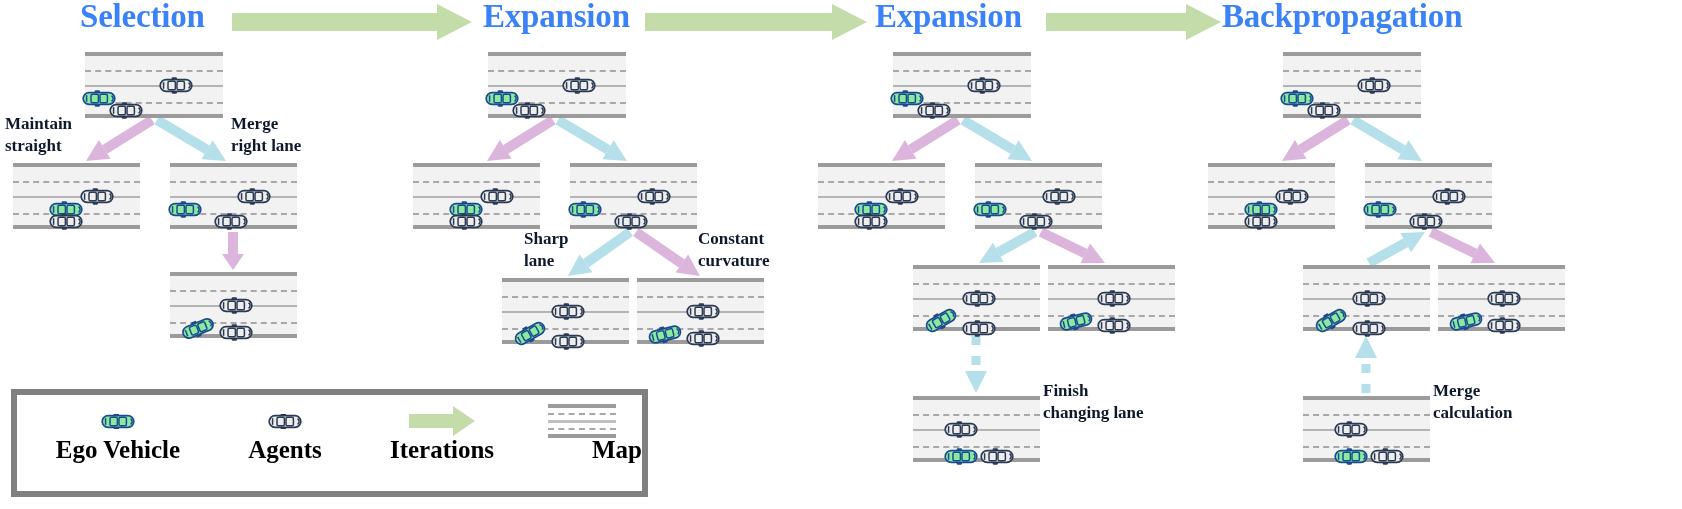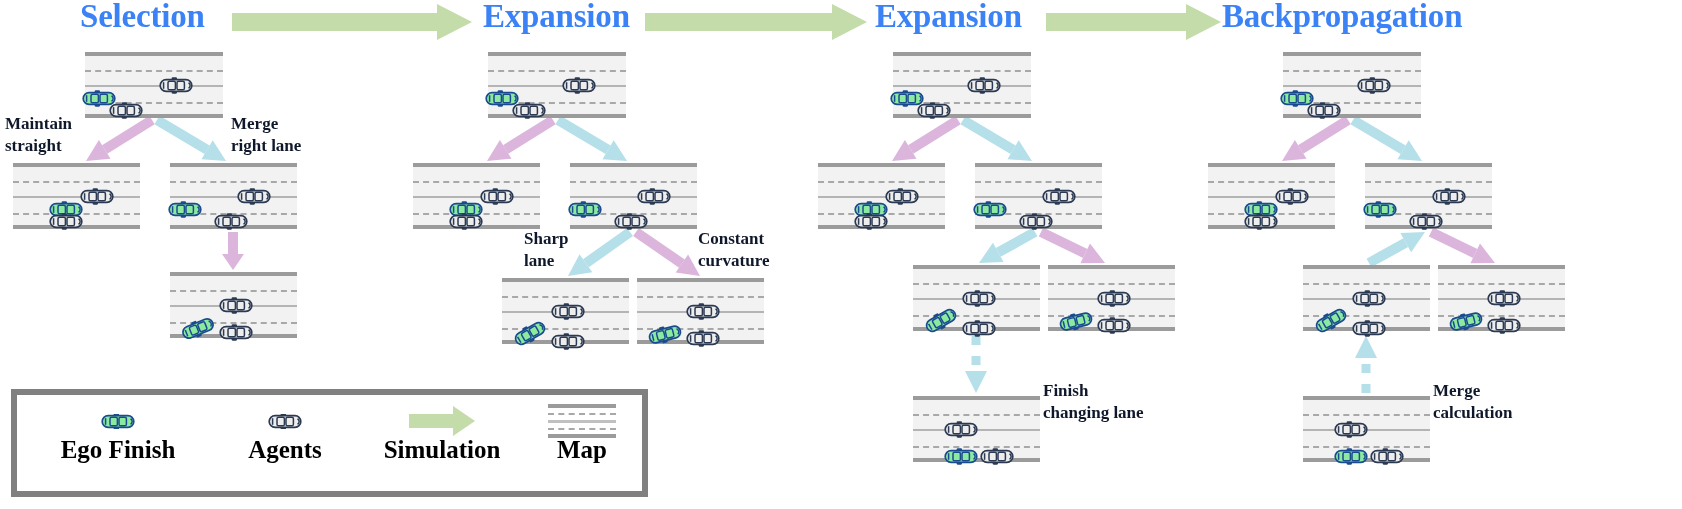--- a/index.html
+++ b/index.html
@@ -1011,21 +1011,21 @@
           <svg width="34" height="15" viewBox="0 0 34 15">
             <rect x="1.2" y="1.6" width="31.6" height="11.8" rx="5.9" fill="#8ce9a0" stroke="#1b4b8f" stroke-width="1.7"></rect>
             <rect x="9" y="3.2" width="7.4" height="8.6" rx="1.6" fill="none" stroke="#1b4b8f" stroke-width="1.5"></rect>
             <rect x="18" y="3.2" width="7.4" height="8.6" rx="1.6" fill="none" stroke="#1b4b8f" stroke-width="1.5"></rect>
             <path d="M4.6 4.2 v6.6" stroke="#1b4b8f" stroke-width="1.5" fill="none"></path>
             <rect x="12.6" y="-0.7" width="5.4" height="2.6" rx="1.1" fill="#1b4b8f"></rect>
             <rect x="12.6" y="13.1" width="5.4" height="2.6" rx="1.1" fill="#1b4b8f"></rect>
             <path d="M29.6 4.6 q3.1 2.9 0 5.8" stroke="#1b4b8f" stroke-width="1.5" fill="none"></path>
           </svg>
         </div>
-      <div class="legend-text">Ego Finish</div>
+      <div class="legend-text">Ego Vehicle</div>
     </div>
     <div class="legend-item" style="left:188px;top:10px;width:160px;">
       <div class="legend-glyph" id="lg-agent">
           <svg width="34" height="15" viewBox="0 0 34 15">
             <rect x="1.2" y="1.6" width="31.6" height="11.8" rx="5.9" fill="#ededed" stroke="#2b3a52" stroke-width="1.7"></rect>
             <rect x="9" y="3.2" width="7.4" height="8.6" rx="1.6" fill="none" stroke="#2b3a52" stroke-width="1.5"></rect>
             <rect x="18" y="3.2" width="7.4" height="8.6" rx="1.6" fill="none" stroke="#2b3a52" stroke-width="1.5"></rect>
             <path d="M4.6 4.2 v6.6" stroke="#2b3a52" stroke-width="1.5" fill="none"></path>
             <rect x="12.6" y="-0.7" width="5.4" height="2.6" rx="1.1" fill="#2b3a52"></rect>
             <rect x="12.6" y="13.1" width="5.4" height="2.6" rx="1.1" fill="#2b3a52"></rect>
@@ -1033,23 +1033,23 @@
           </svg>
         </div>
       <div class="legend-text">Agents</div>
     </div>
     <div class="legend-item" style="left:340px;top:10px;width:170px;">
       <div class="legend-glyph">
         <svg width="66" height="30" viewBox="0 0 66 30">
             <path d="M0 8 H44 V0 L66 15 L44 30 V22 H0 Z" fill="#c3dcaa"></path>
           </svg>
       </div>
-      <div class="legend-text">Simulation</div>
+      <div class="legend-text">Iterations</div>
     </div>
-    <div class="legend-item" style="left:505px;top:10px;width:120px;">
+    <div class="legend-item" style="left:505px;top:10px;width:120px;text-align:right;">
       <div class="legend-glyph">
         <div class="map-swatch">
           <i class="s" style="top:0;"></i>
           <i class="d" style="top:9px;"></i>
           <i class="m" style="top:16px;"></i>
           <i class="d" style="top:24px;"></i>
           <i class="s" style="top:30px;"></i>
         </div>
       </div>
       <div class="legend-text">Map</div>

